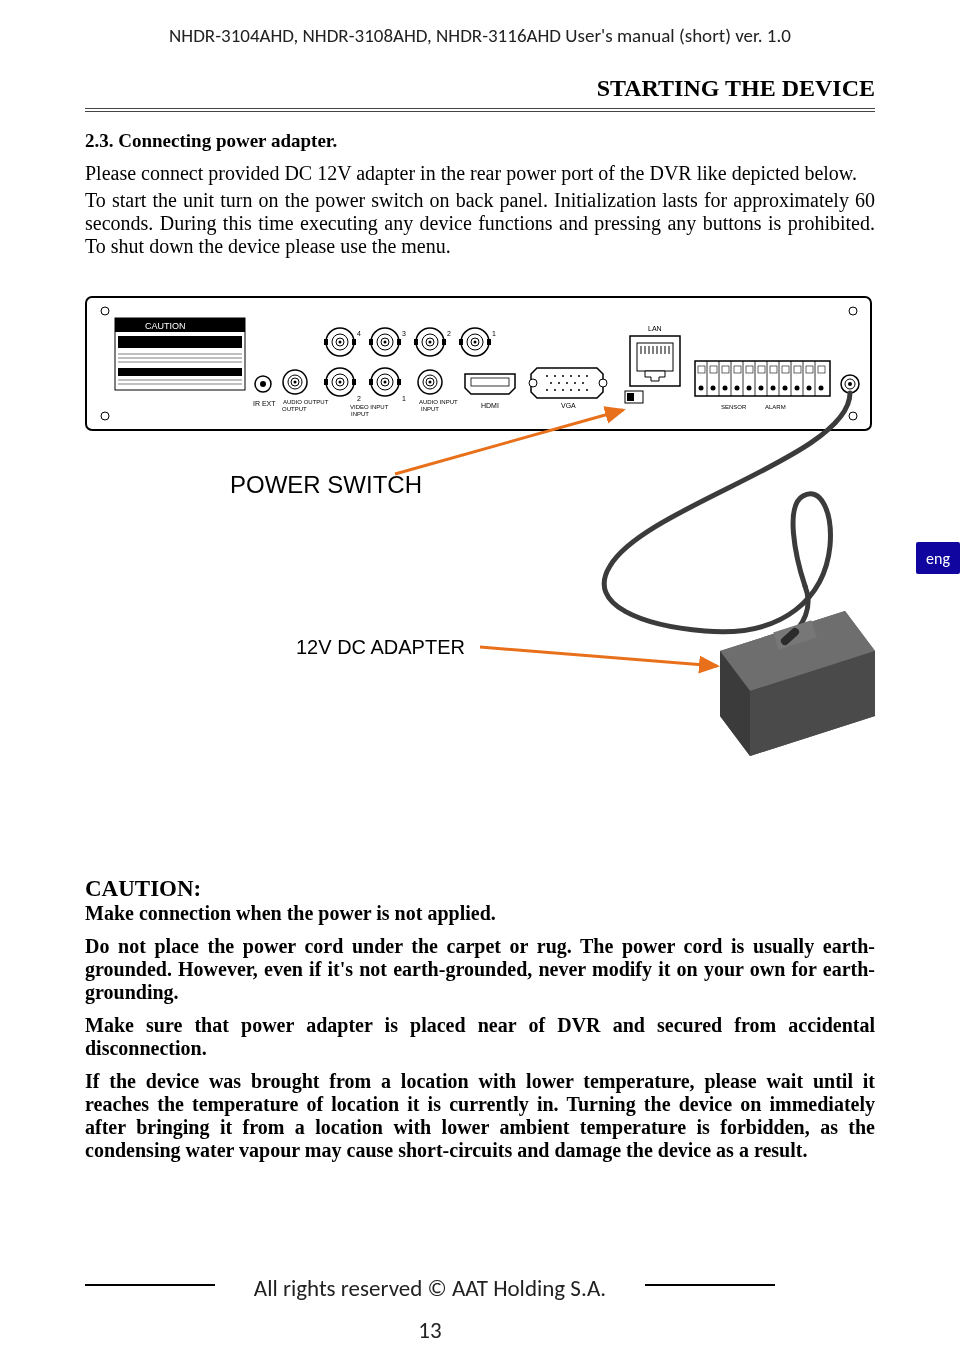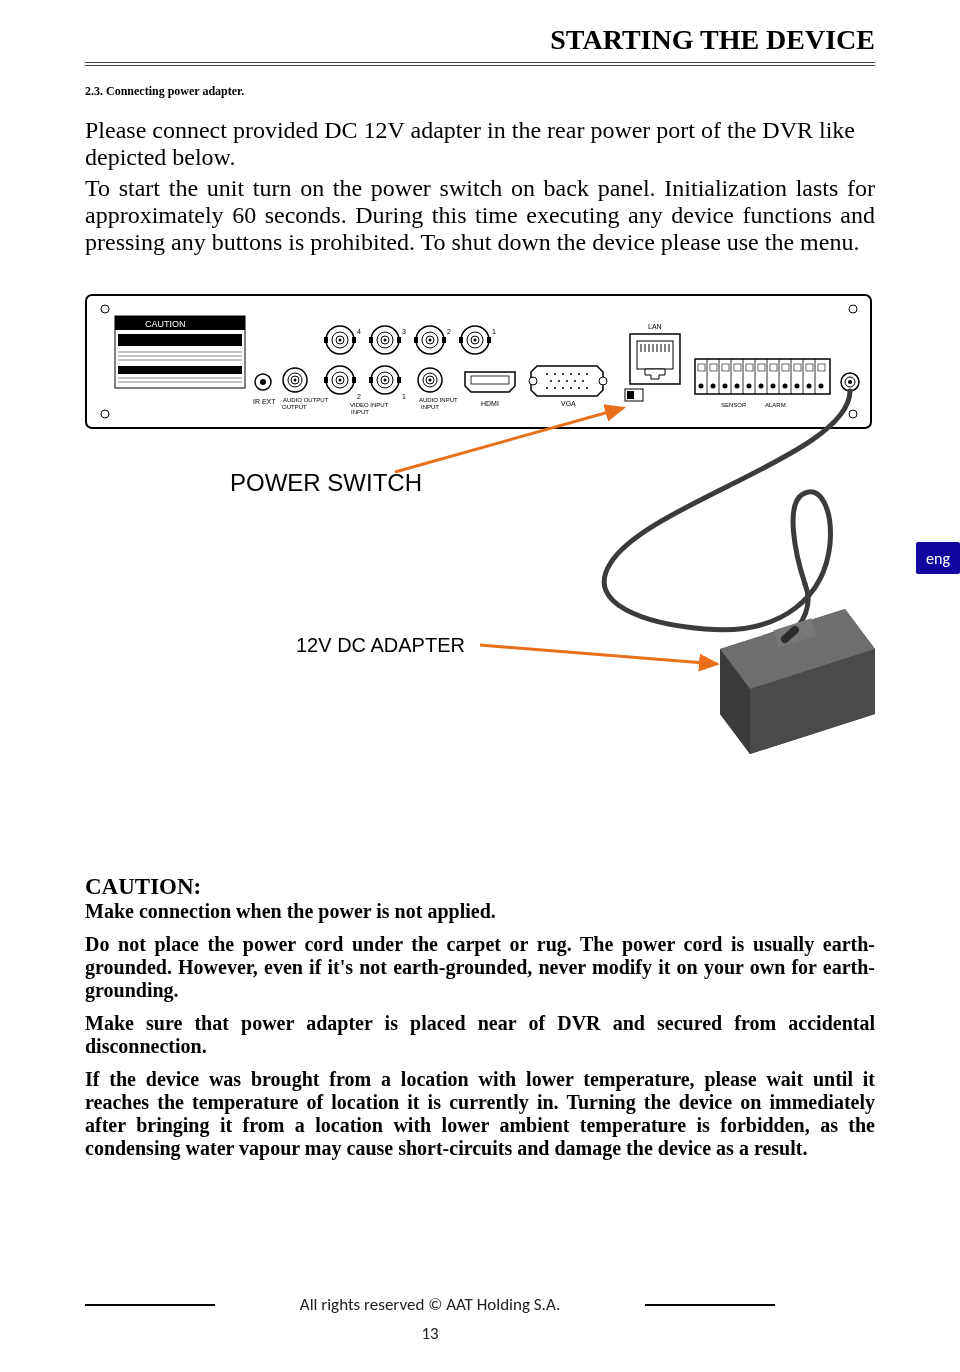--- a/index.html
+++ b/index.html
@@ -16,36 +16,36 @@
     }
     .doc-header {
       text-align: center;
       font-family: Calibri, Arial, sans-serif;
       font-size: 19px;
       color: #222;
       margin-bottom: 28px;
     }
     .section-title {
       text-align: right;
-      font-size: 28px;
+      font-size: 24px;
       font-weight: bold;
       margin-bottom: 6px;
     }
     .double-rule {
       border: none;
       border-top: 4px double #444;
       margin-bottom: 18px;
     }
     .subhead {
-      font-size: 12px;
+      font-size: 19px;
       font-weight: bold;
-      margin-bottom: 18px;
+      margin-bottom: 10px;
     }
     .para {
-      font-size: 24px;
+      font-size: 20px;
       margin-bottom: 4px;
     }
     .just {
       text-align: justify;
     }
     .diagram-wrap {
       position: relative;
       margin-top: 38px;
       height: 540px;
     }
@@ -90,37 +90,38 @@
       text-align: justify;
       margin-bottom: 10px;
     }
     .footer {
       position: absolute;
       bottom: 28px;
       left: 0;
       width: 860px;
       text-align: center;
       font-family: Calibri, Arial, sans-serif;
-      font-size: 17px;
+      font-size: 23px;
       color: #222;
     }
     .footer .rule-left, .footer .rule-right {
       position: absolute;
       top: 10px;
       width: 130px;
       border-top: 2px solid #000;
     }
     .footer .rule-left { left: 85px; }
     .footer .rule-right { right: 85px; }
-    .footer .pgno { margin-top: 8px; }
+    .footer .pgno { margin-top: 14px; }
   </style>
 </head>
 <body>
 
 <div class="page">
+  <div class="doc-header">NHDR-3104AHD, NHDR-3108AHD, NHDR-3116AHD User's manual (short) ver. 1.0</div>
 
   <div class="section-title">STARTING THE DEVICE</div>
   <hr class="double-rule">
 
   <div class="subhead">2.3. Connecting power adapter.</div>
   <div class="para">Please connect provided DC 12V adapter in the rear power port of the DVR like depicted below.</div>
   <div class="para just">To start the unit turn on the power switch on back panel. Initialization lasts for approximately 60 seconds. During this time executing any device functions and pressing any buttons is prohibited. To shut down the device please use the menu.</div>
 
   <div class="diagram-wrap">
     <svg width="790" height="540" viewBox="0 0 790 540">

